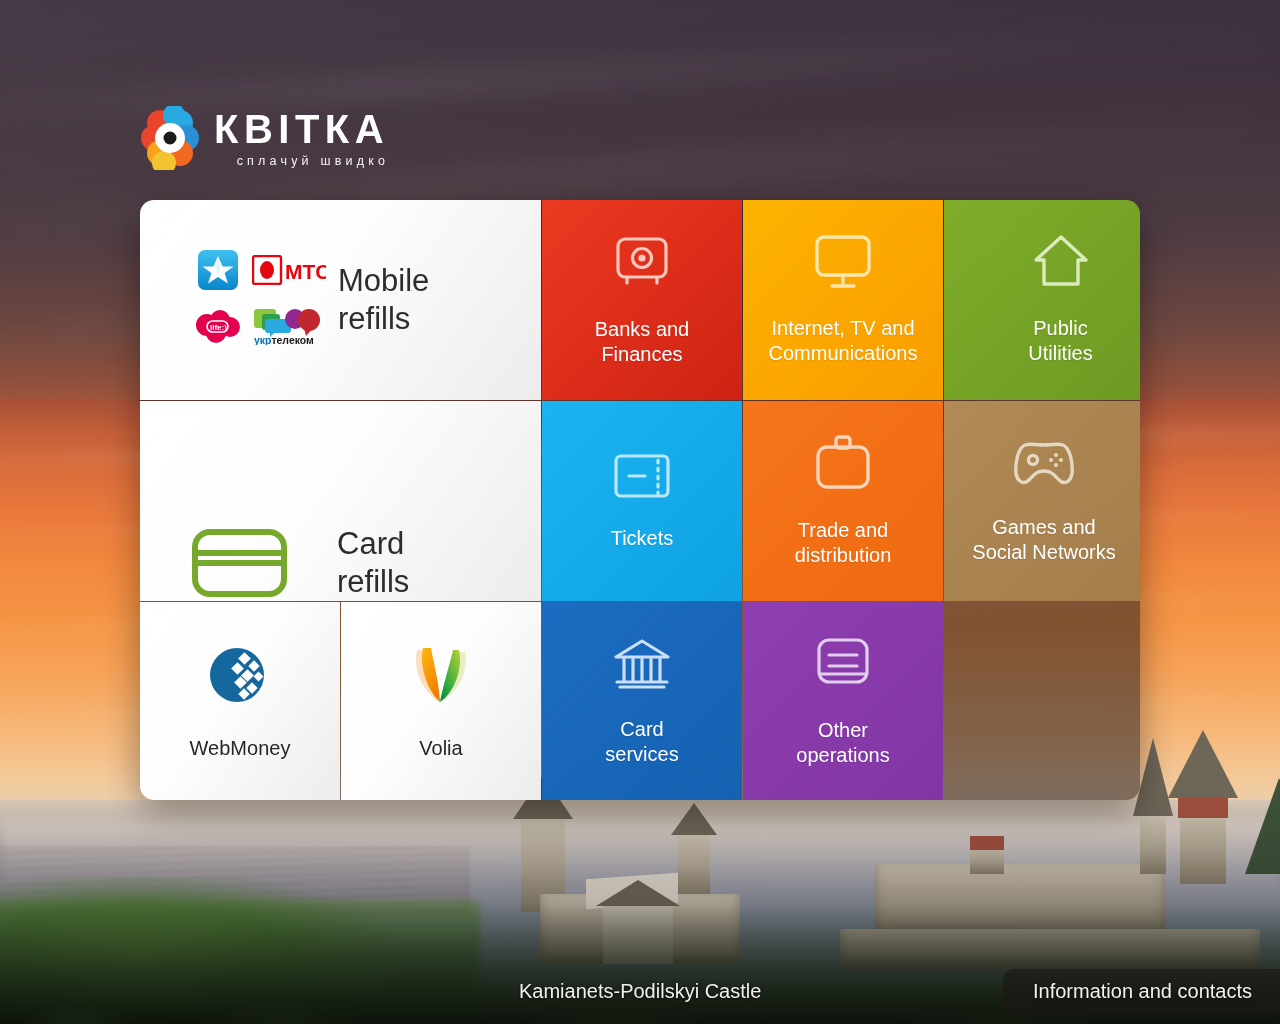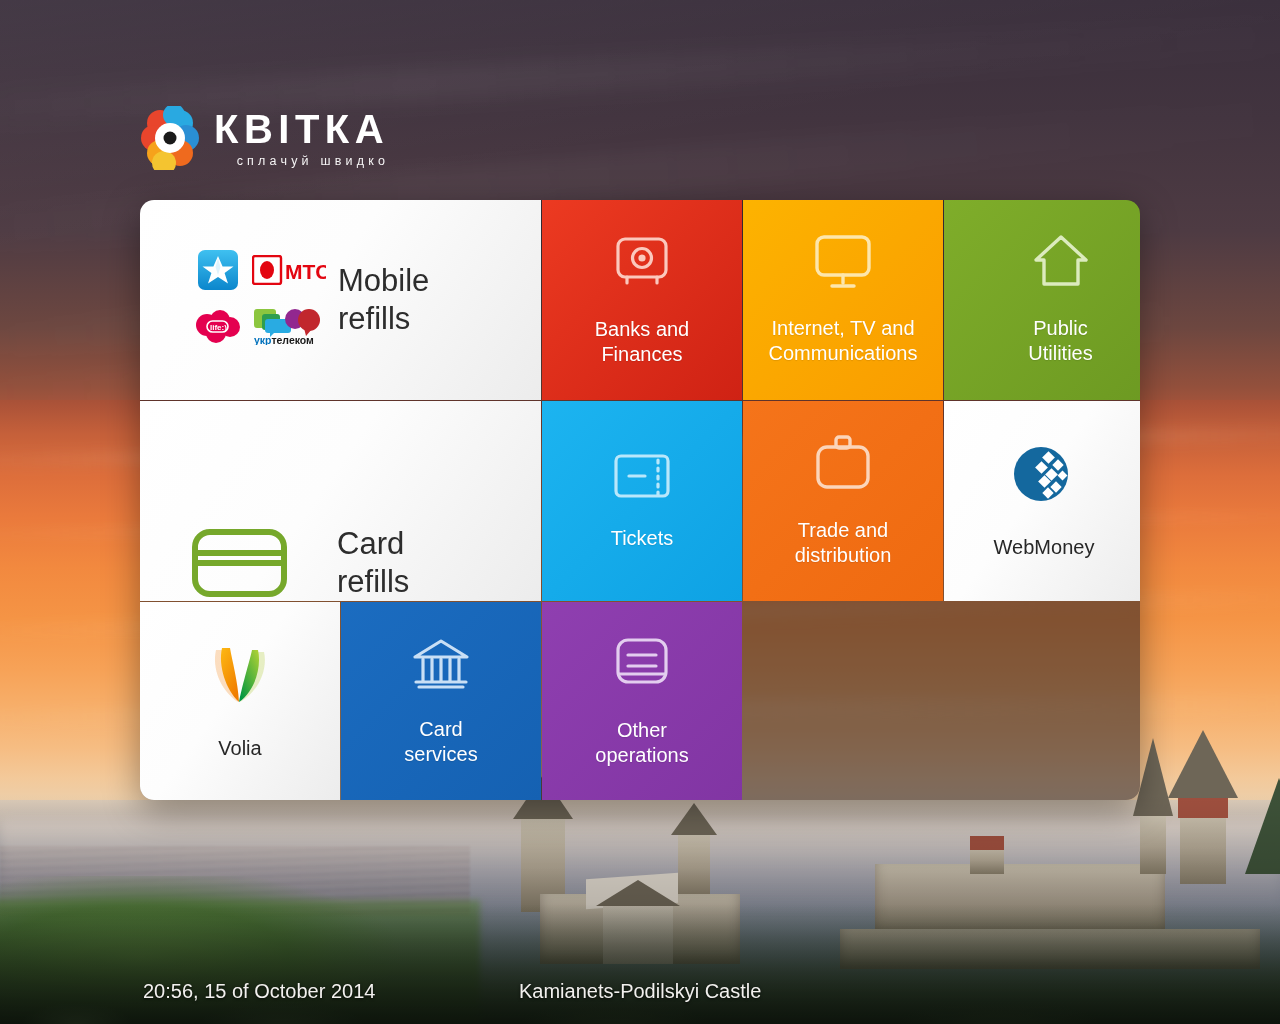--- a/index.html
+++ b/index.html
@@ -416,20 +416,36 @@
           <rect x="22" y="3" width="14" height="11" rx="3"></rect>
           <rect x="4" y="13" width="50" height="40" rx="9"></rect>
         </svg>
       </span>
       <div class="tile-label">
         <span>Trade and</span><br>
         <span>distribution</span>
       </div>
     </div>
 
+    <div class="tile" style="background:linear-gradient(135deg,#b18a55,#a37e4b);">
+      <span class="tile-icon">
+        <svg width="64" height="52" viewBox="0 0 64 52" fill="none" stroke="#e5d8c2" stroke-width="3.4">
+          <path d="M32 8 C24 8 18 6 13 8 C6 11 3 26 4 36 C5 45 12 48 17 43 C21 39 24 34 32 34 C40 34 43 39 47 43 C52 48 59 45 60 36 C61 26 58 11 51 8 C46 6 40 8 32 8 Z"></path>
+          <circle cx="21" cy="23" r="4.5"></circle>
+          <circle cx="44" cy="18" r="2" fill="#e5d8c2" stroke="none"></circle>
+          <circle cx="49" cy="23" r="2" fill="#e5d8c2" stroke="none"></circle>
+          <circle cx="44" cy="28" r="2" fill="#e5d8c2" stroke="none"></circle>
+          <circle cx="39" cy="23" r="2" fill="#e5d8c2" stroke="none"></circle>
+        </svg>
+      </span>
+      <div class="tile-label">
+        <span>Games and</span><br>
+        <span>Social Networks</span>
+      </div>
+    </div>
 
     <div class="tile light small">
       <span class="tile-icon">
         <svg width="62" height="62" viewBox="0 0 62 62">
           <circle cx="28" cy="31" r="27" fill="#14689e"></circle>
           <g fill="#ffffff">
             <rect x="31" y="10" width="9" height="9" transform="rotate(45 35.5 14.5)"></rect>
             <rect x="41" y="18" width="8" height="8" transform="rotate(45 45 22)"></rect>
             <rect x="24" y="20" width="9" height="9" transform="rotate(45 28.5 24.5)"></rect>
             <rect x="34" y="27" width="9" height="9" transform="rotate(45 38.5 31.5)"></rect>
@@ -493,17 +509,17 @@
       </span>
       <div class="tile-label">
         <span>Other</span><br>
         <span>operations</span>
       </div>
     </div>
 
   </div>
 
   <div id="bottombar">
-    <div class="bb-text" id="bb-datetime">20:56, 15 of October 2014</div>
     <div class="bb-text" id="bb-place">Kamianets-Podilskyi Castle</div>
+    <div id="bb-info">Information and contacts</div>
   </div>
 
 </div>
 
 </body></html>

